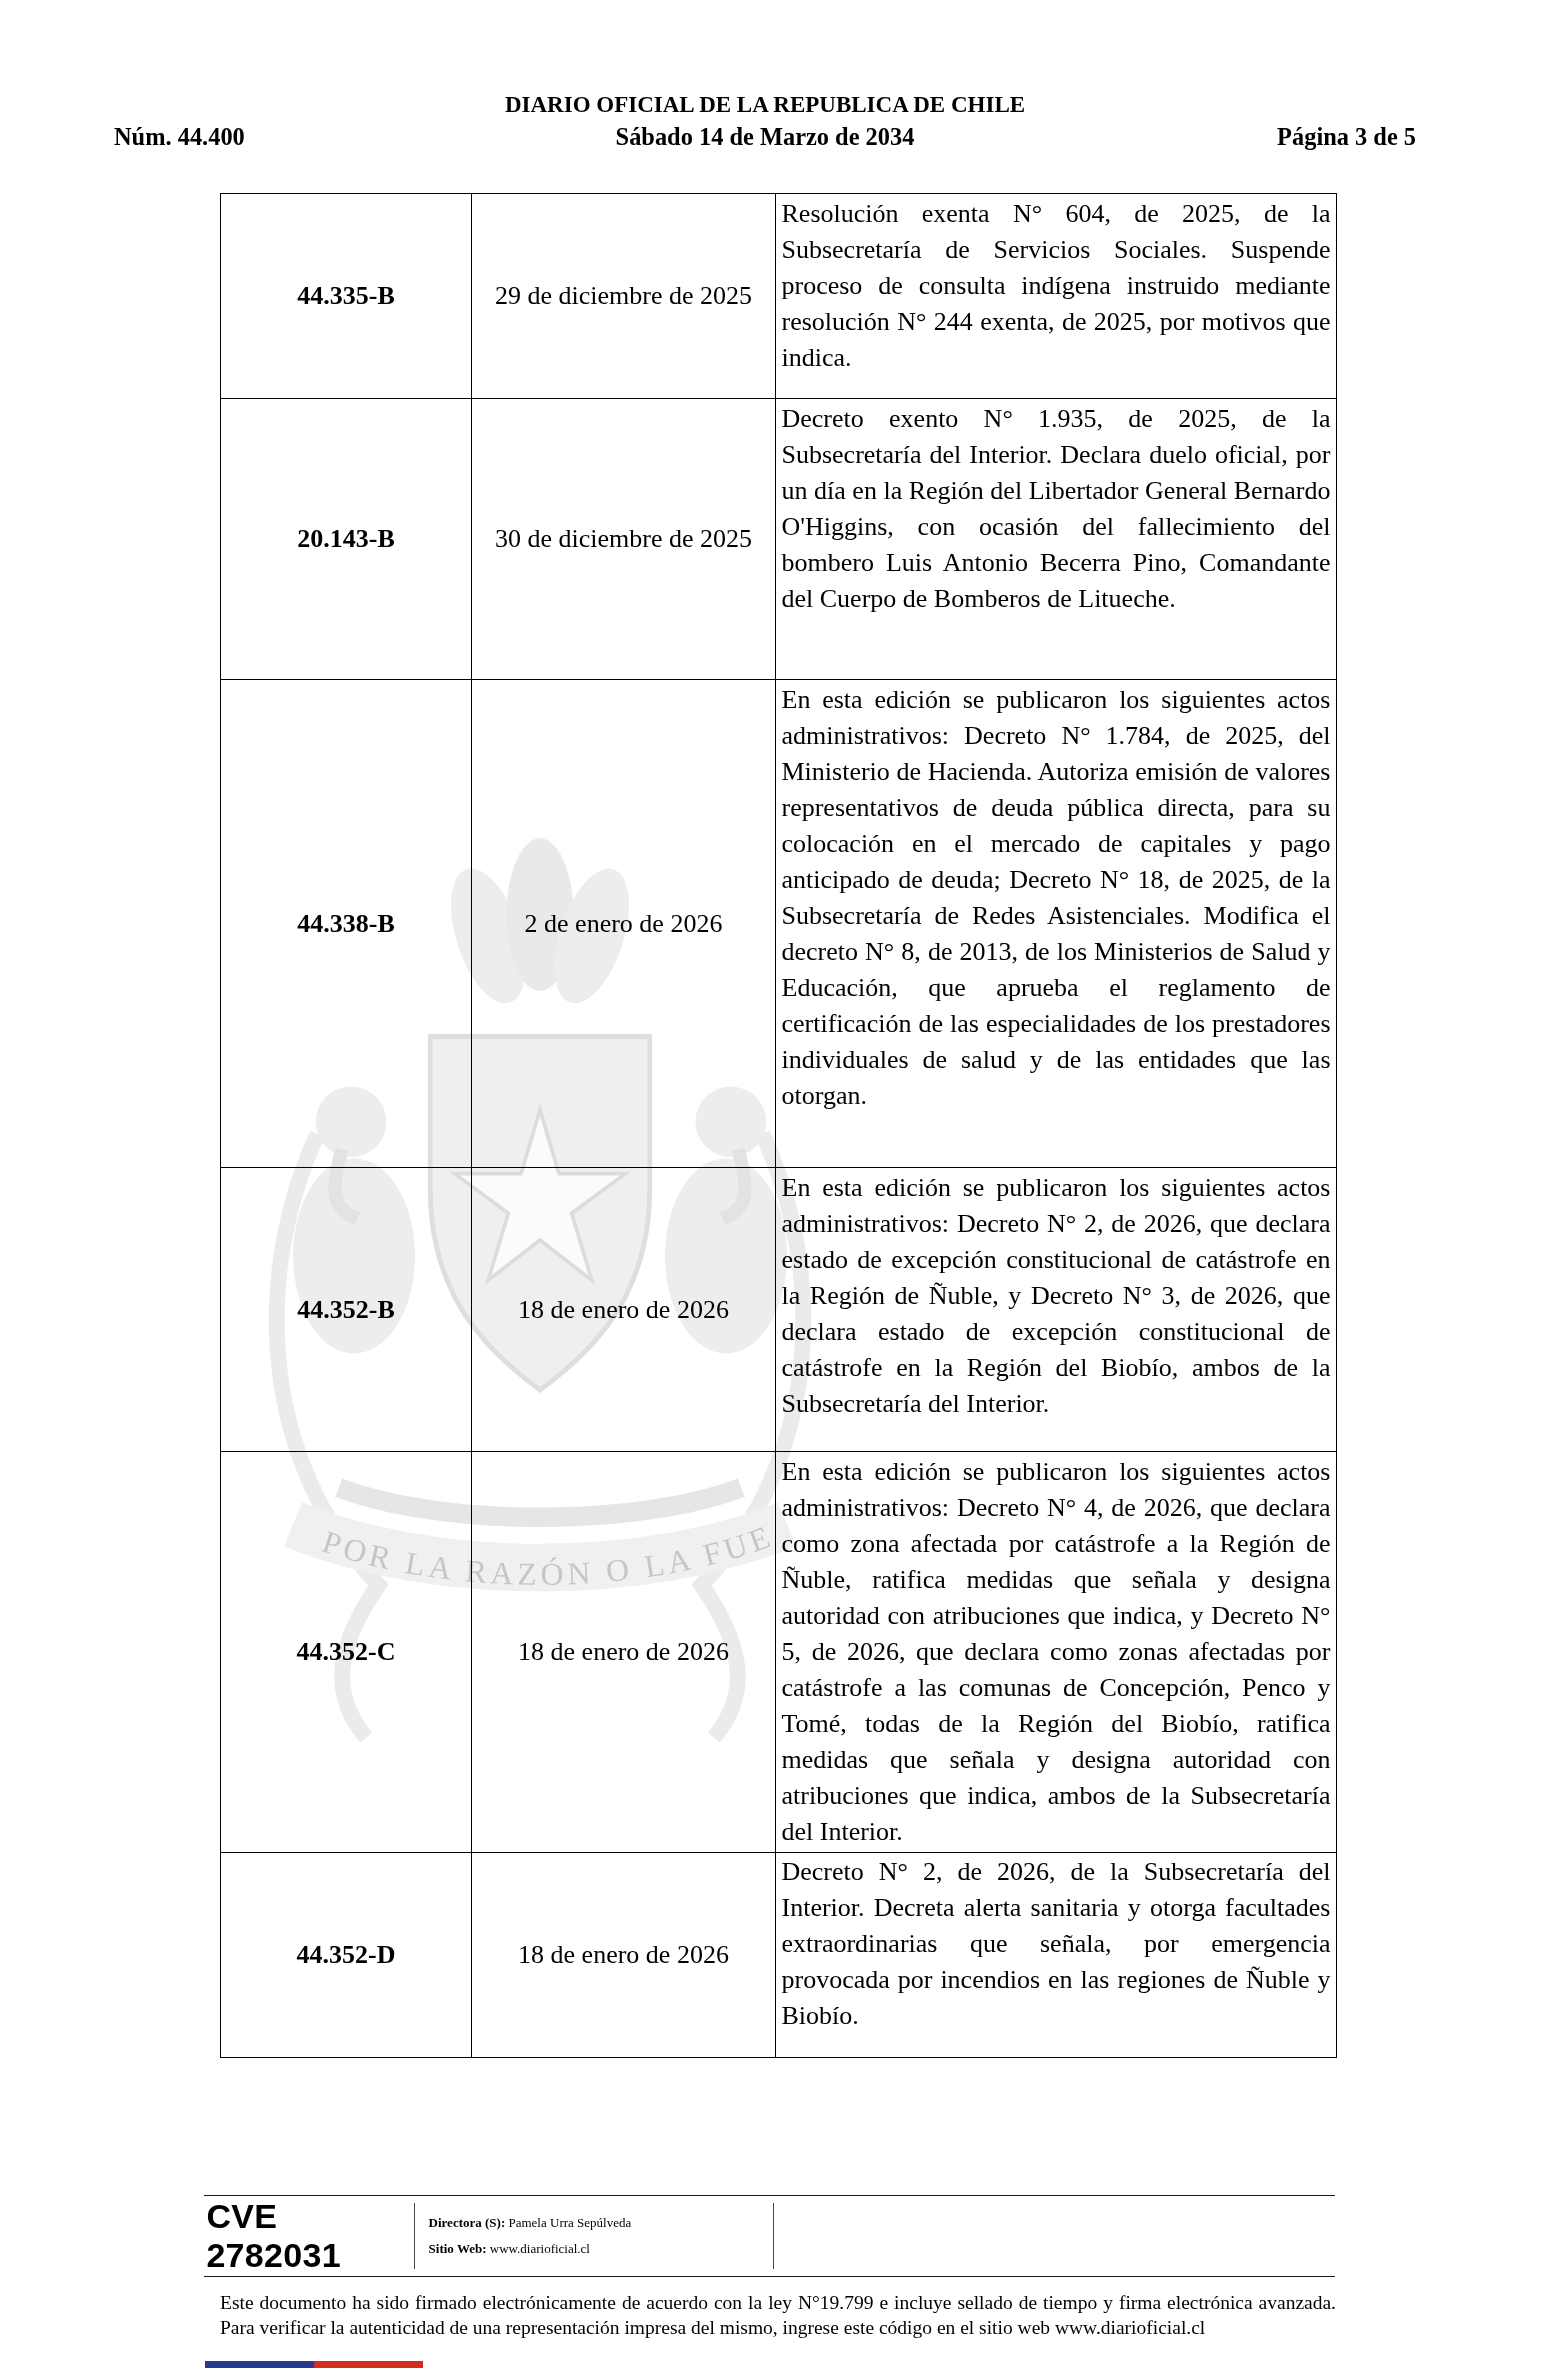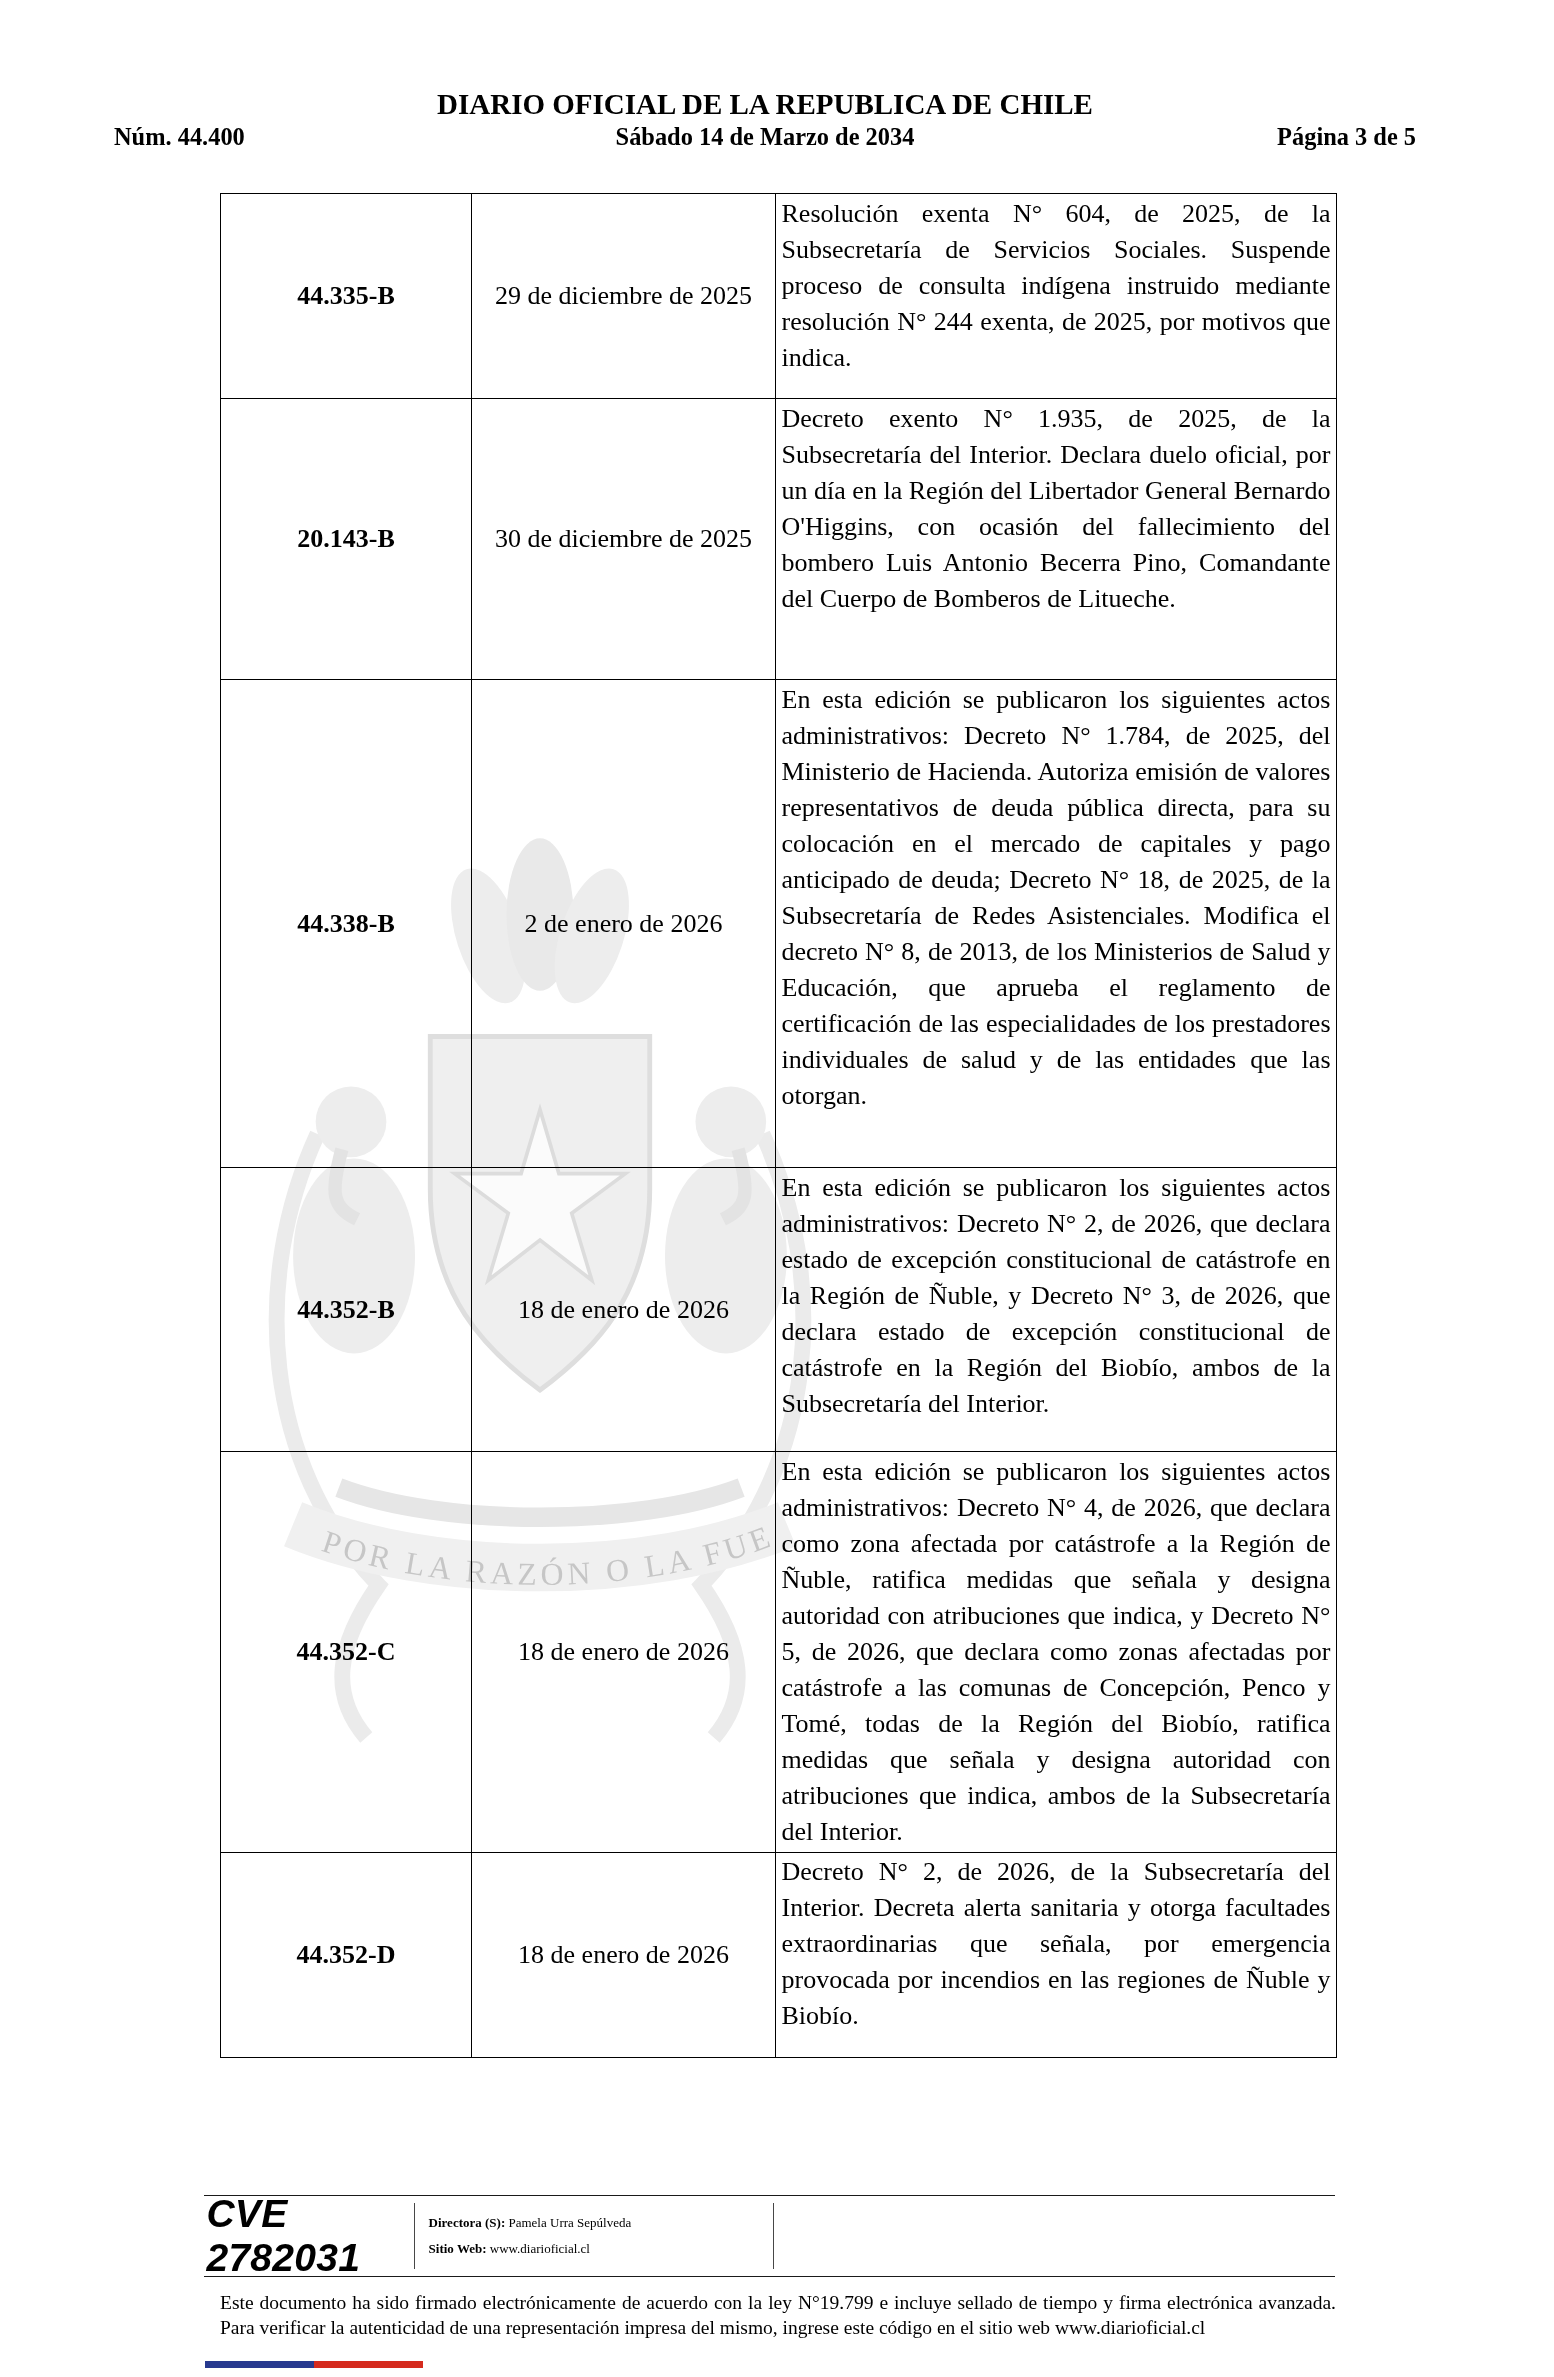--- a/index.html
+++ b/index.html
@@ -8,21 +8,21 @@
   body {
     position:relative;
     width:1554px; height:2377px;
     font-family:"Liberation Serif","DejaVu Serif",serif;
     color:#000;
     overflow:hidden;
   }
 
   
   .header { position:absolute; top:90px; left:114px; width:1302px; }
-  .header .title { text-align:center; font-weight:bold; font-size:29px; line-height:29px; }
+  .header .title { text-align:center; font-weight:bold; font-size:23px; line-height:29px; }
   .header .line2 { position:relative; margin-top:3px; font-weight:bold; font-size:24.4px; line-height:29px; text-align:center; }
   .header .num { position:absolute; left:0; top:0; }
   .header .pagenum { position:absolute; right:0; top:0; }
 
   
   .watermark { position:absolute; left:226px; top:817px; width:628px; height:951px; pointer-events:none; }
 
   
   table.pubs {
     position:absolute; top:193px; left:220px; width:1116px;
@@ -34,21 +34,21 @@
   td.c3 { width:561px; text-align:justify; font-size:26px; line-height:36px; vertical-align:top; padding:1.8px 5.5px;margin-left:28px; }
   tr.r0 { height:205px; } tr.r1 { height:281px; } tr.r2 { height:488px; }
   tr.r3 { height:284px; } tr.r4 { height:374px; } tr.r5 { height:205px; }
 
   
   .footer-strip {
     position:absolute; left:204px; top:2195px; width:1131px; height:82px;
     border-top:1.8px solid #1a1a1a; border-bottom:1.8px solid #1a1a1a;
     display:flex; align-items:center; background:#fff;
   }
-  .cve { width:210px; font-family:"Liberation Sans","DejaVu Sans",sans-serif; font-weight:bold; font-size:39px; padding-left:2.4px; letter-spacing:0.3px;font-style:italic; }
+  .cve { width:210px; font-family:"Liberation Sans","DejaVu Sans",sans-serif; font-weight:bold; font-size:34px; padding-left:2.4px; letter-spacing:0.3px; }
   .vdiv { width:1.2px; align-self:stretch; background:#474747; margin:7.3px 0; }
   .fblock { font-size:13px; line-height:26px; padding-left:13.4px; }
   .fblock .b { font-weight:bold; }
   .director { width:358px; }
   .contact { flex:1; }
   .email-label { margin-left:21px; }
 
   
   .legal {
     position:absolute; left:220px; top:2290px; width:1116px;

